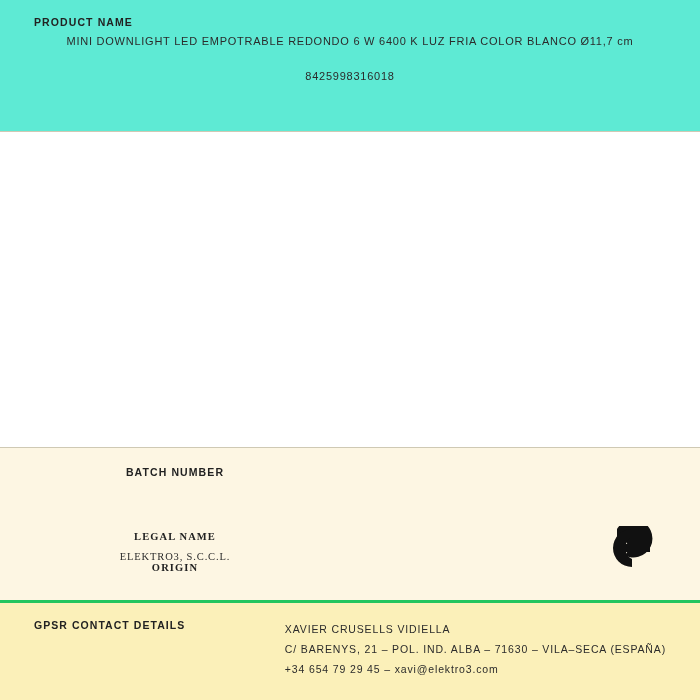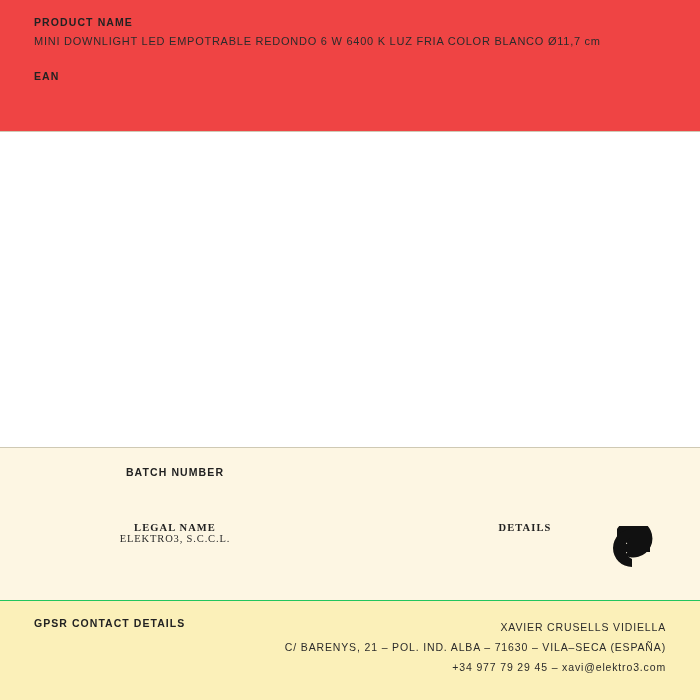--- a/index.html
+++ b/index.html
@@ -12,37 +12,38 @@
   .sheet {
     width: 700px; height: 700px;
     position: relative;
     display: flex;
     flex-direction: column;
     color: #1a1a1a;
   }
 
   
   .top-block {
-    background: #ef4444;
+    background: #5eead4;
     padding: 16px 34px 14px 34px;
     border-bottom: 1px solid #cfc9b4;
     height: 132px;
   }
   .field-label {
     font-size: 10.5px;
     font-weight: bold;
     letter-spacing: 1.1px;
     color: #222;
     margin: 0 0 7px 0;
   }
   .field-value {
     font-size: 11px;
     letter-spacing: 0.75px;
     color: #2b2b2b;
     margin: 0;
+    text-align: center;
   }
   .gap { height: 23px; }
 
   
   .image-area {
     flex: 1 1 auto;
     background: #ffffff;
     position: relative;
     border-bottom: 1px solid #cfc9b4;
   }
@@ -50,118 +51,120 @@
   
   .mid-block {
     background: #fdf6e3;
     height: 152px;
     position: relative;
     padding-top: 18px;
   }
   .mid-row {
     display: flex;
     width: 100%;
+    flex-direction: column;
   }
   .mid-cell {
     text-align: center;
     font-size: 10.5px;
     letter-spacing: 1.1px;
   }
   .cell-batch { width: 50%; }
   .cell-exp { width: 50%; }
   .mid-head {
     font-weight: bold;
     color: #222;
   }
   .mid-row2 { margin-top: 44px; font-family: Liberation Serif, serif; }
   .mid-val {
     font-weight: normal;
     font-size: 10.5px;
     letter-spacing: 0.85px;
+    margin-top: 9px;
     color: #2b2b2b;
   }
   .ce-mark {
     position: absolute;
     right: 34px;
     top: 78px;
     display: flex;
     align-items: center;
     gap: 4px;
   }
 
   
   .bottom-block {
     background: #fbf0b9;
     height: 100px;
-    border-top: 1px solid #22c55e;
+    border-top: 3px solid #22c55e;
     padding: 16px 34px 0 34px;
     display: flex;
     justify-content: space-between;
     align-items: flex-start;
   }
   .gpsr-label {
     font-size: 10.5px;
     font-weight: bold;
     letter-spacing: 1.05px;
     color: #222;
     white-space: nowrap;
   }
   .gpsr-contact {
-    text-align: right;
+    text-align: left;
     font-size: 10.5px;
     letter-spacing: 0.85px;
     line-height: 20px;
     color: #2b2b2b;
   }
 </style>
 </head>
 <body>
 
 <div class="sheet">
 
   <div class="top-block">
     <p class="field-label">PRODUCT NAME</p>
     <p class="field-value">MINI DOWNLIGHT LED EMPOTRABLE REDONDO 6 W 6400 K LUZ FRIA COLOR BLANCO Ø11,7 cm</p>
     <div class="gap"></div>
-    <p class="field-label">EAN</p>
+    <p class="field-value">8425998316018</p>
   </div>
 
   <div class="image-area"></div>
 
   <div class="mid-block">
 
     <div class="mid-row">
       <div class="mid-cell cell-batch">
         <div class="mid-head">BATCH NUMBER</div>
         <div class="mid-val"></div>
       </div>
     </div>
 
     <div class="mid-row mid-row2">
       <div class="mid-cell cell-batch">
         <div class="mid-head">LEGAL NAME</div>
         <div class="mid-val">ELEKTRO3, S.C.C.L.</div>
       </div>
       <div class="mid-cell cell-exp">
-        <div class="mid-head">DETAILS</div>
+        <div class="mid-head">ORIGIN</div>
       </div>
     </div>
 
     <div class="ce-mark">
       <svg width="78" height="44" viewBox="0 0 78 44" aria-hidden="true">
 
         <path d="M30 22 A19 19 0 1 0 30 3 L30 11 A11 11 0 1 1 30 33 Z" fill="#111111" transform="translate(-1,0)"></path>
 
         <path d="M44 3 A19 19 0 0 0 44 41 L44 33 A11 11 0 0 1 38 26 L62 26 L62 18 L38 18 A11 11 0 0 1 44 11 Z" fill="#111111"></path>
       </svg>
     </div>
   </div>
 
   <div class="bottom-block">
     <div class="gpsr-label">GPSR CONTACT DETAILS</div>
     <div class="gpsr-contact">
       <div>XAVIER CRUSELLS VIDIELLA</div>
       <div>C/ BARENYS, 21 – POL. IND. ALBA – 71630 – VILA–SECA (ESPAÑA)</div>
-      <div>+34 977 79 29 45 – xavi@elektro3.com</div>
+      <div>+34 654 79 29 45 – xavi@elektro3.com</div>
     </div>
   </div>
 
 </div>
 
 </body></html>

